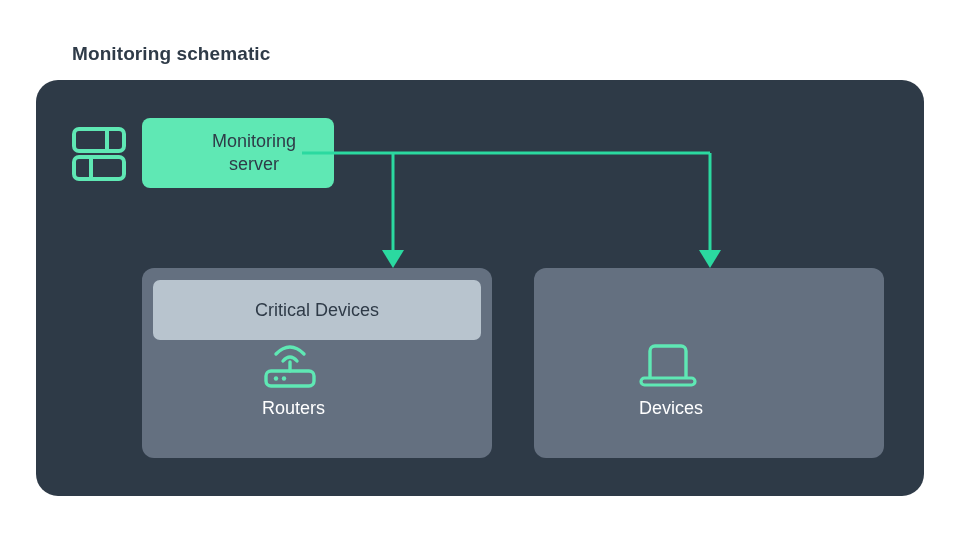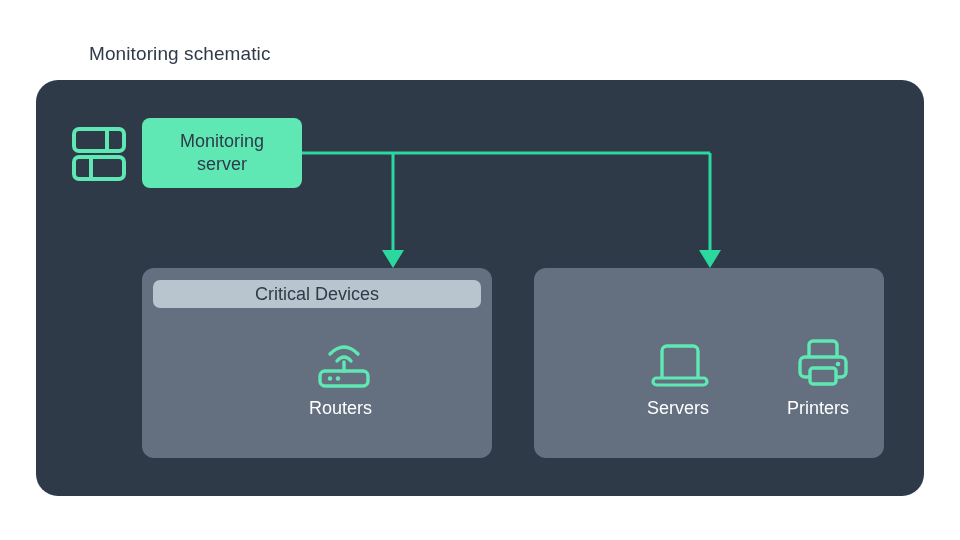--- a/index.html
+++ b/index.html
@@ -18,27 +18,28 @@
   #stage {
     position: relative;
     width: 960px;
     height: 540px;
     background: #ffffff;
   }
 
   
   .page-title {
     position: absolute;
-    left: 89px;
+    left: 72px;
     top: 42px;
     font-size: 19px;
     line-height: 24px;
     color: #2f3b48;
     letter-spacing: 0.1px;
     white-space: nowrap;
+    font-weight: bold;
   }
 
   
   .canvas-card {
     position: absolute;
     left: 36px;
     top: 80px;
     width: 888px;
     height: 416px;
     background: #2e3a47;
@@ -60,20 +61,21 @@
     left: 142px;
     top: 118px;
     width: 160px;
     height: 70px;
     background: #5fe8b4;
     border-radius: 8px;
     display: flex;
     align-items: center;
     justify-content: center;
     text-align: center;
+    padding-left: 32px;
   }
   .monitor-box-label {
     font-size: 18px;
     line-height: 23px;
     color: #2f3b48;
     padding: 0 8px;
   }
 
   
   .connectors {
@@ -101,21 +103,21 @@
     left: 534px;
     top: 268px;
     width: 350px;
     height: 190px;
   }
   .group-header {
     position: absolute;
     left: 11px;
     top: 12px;
     right: 11px;
-    height: 28px;
+    height: 60px;
     background: #b8c4ce;
     border-radius: 7px;
     display: flex;
     align-items: center;
     justify-content: center;
   }
   .group-header-label {
     font-size: 18px;
     color: #2f3b48;
     white-space: nowrap;
@@ -129,21 +131,21 @@
     display: flex;
     justify-content: center;
     align-items: flex-start;
   }
   .device-row.three .device-item { width: 110px; }
   .device-row.two  .device-item { width: 140px; }
 
   .device-item {
     display: flex;
     flex-direction: column;
-    align-items: flex-end;
+    align-items: flex-start;
   }
   .device-icon {
     height: 52px;
     display: flex;
     align-items: flex-end;
     justify-content: center;
   }
   .device-label {
     margin-top: 10px;
     font-size: 18px;
@@ -212,31 +214,20 @@
   <div class="group-panel noncritical">
     <div class="device-row two">
 
       <div class="device-item">
         <div class="device-icon">
           <svg width="58" height="48" viewBox="0 0 58 48" fill="none">
             <path d="M11 38 V11 a5 5 0 0 1 5 -5 h26 a5 5 0 0 1 5 5 V38" stroke="#5fe8b4" stroke-width="3.4" fill="none"></path>
             <rect x="2" y="38" width="54" height="7" rx="3.5" stroke="#5fe8b4" stroke-width="3.2"></rect>
           </svg>
         </div>
-        <div class="device-label">Servers</div>
+        <div class="device-label">Devices</div>
       </div>
 
-      <div class="device-item">
-        <div class="device-icon">
-          <svg width="52" height="50" viewBox="0 0 52 50" fill="none">
-            <path d="M12 19 V7 a4 4 0 0 1 4 -4 h20 a4 4 0 0 1 4 4 V19" stroke="#5fe8b4" stroke-width="3.4" fill="none"></path>
-            <rect x="3" y="19" width="46" height="20" rx="5" stroke="#5fe8b4" stroke-width="3.4"></rect>
-            <circle cx="41" cy="26" r="2.3" fill="#5fe8b4"></circle>
-            <rect x="13" y="30" width="26" height="16" rx="3" fill="#647080" stroke="#5fe8b4" stroke-width="3.4"></rect>
-          </svg>
-        </div>
-        <div class="device-label">Printers</div>
-      </div>
 
     </div>
   </div>
 
 </div>
 
 </body></html>

